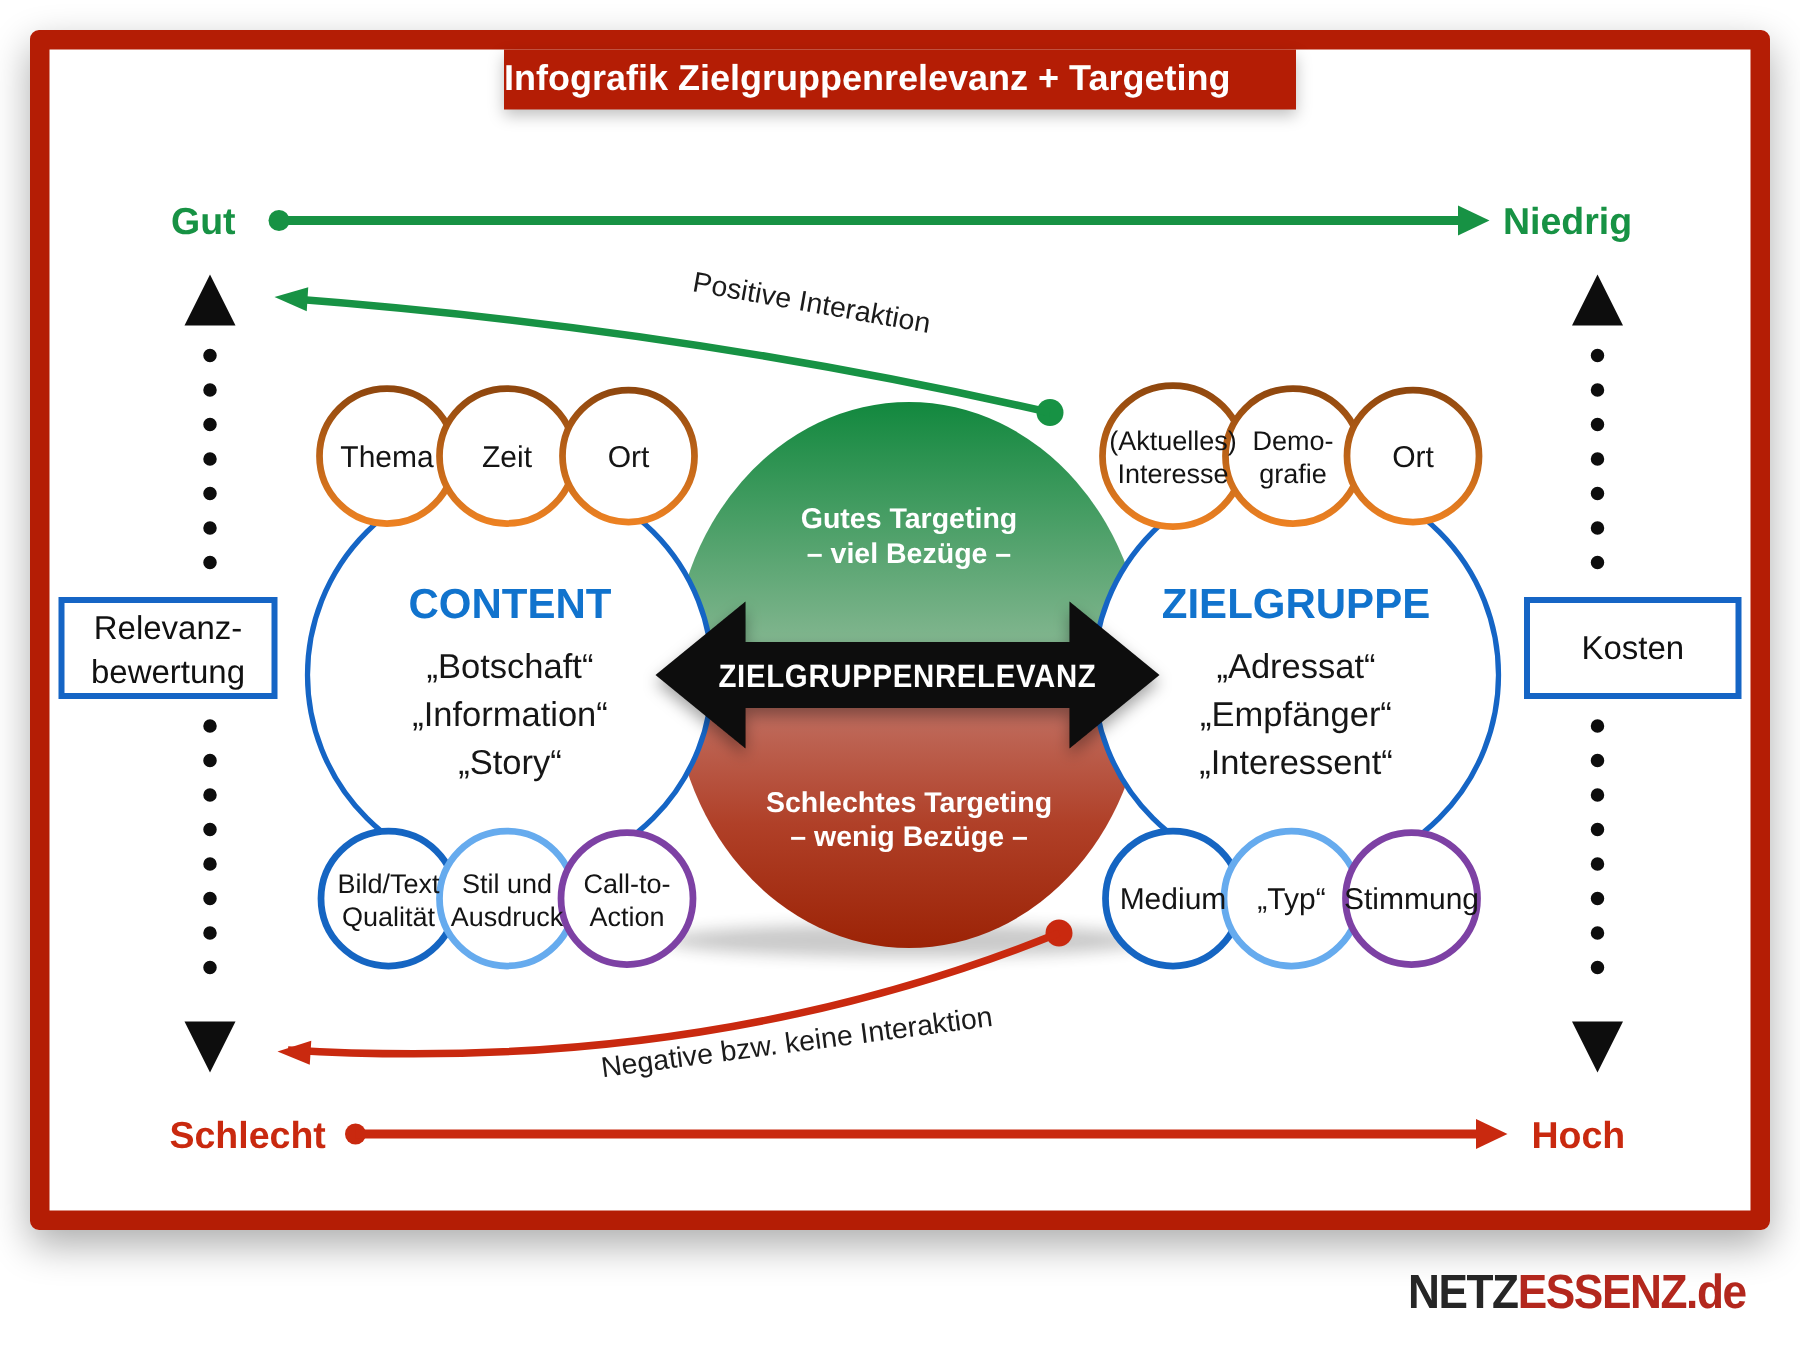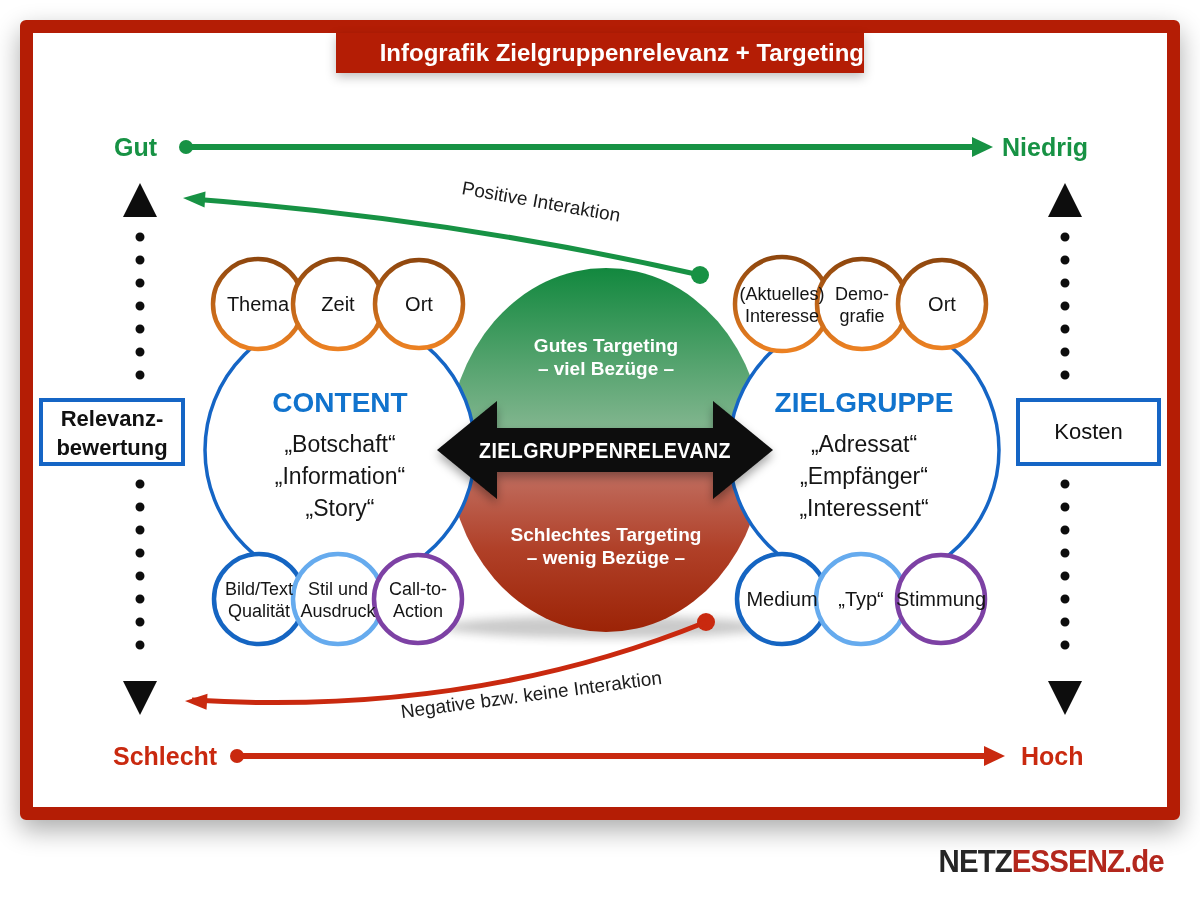--- a/index.html
+++ b/index.html
@@ -2,25 +2,25 @@
 <html><head>
 <meta charset="utf-8">
 <style>
   html,body{margin:0;padding:0;background:#fff;}
   #stage{position:relative;width:1200px;height:900px;background:#fff;overflow:hidden;
          font-family:"Liberation Sans",sans-serif;}
   .frame{position:absolute;left:20px;top:20px;width:1160px;height:800px;box-sizing:border-box;
          border:13px solid #b41d05;border-radius:6px;background:transparent;
          box-shadow:0 10px 26px rgba(0,0,0,.33);}
   .banner{position:absolute;left:336px;top:33px;width:528px;height:40px;background:#b41d05;
-          color:#fff;font-size:24px;font-weight:bold;text-align:right;line-height:40px;
+          color:#fff;font-size:24px;font-weight:bold;text-align:left;line-height:40px;
           box-shadow:0 4px 10px rgba(0,0,0,.25);}
   .sidebox{position:absolute;box-sizing:border-box;border:4px solid #1565c5;background:#fff;
            text-align:center;color:#111;}
-  .relevanz{left:39px;top:398px;width:146px;height:68px;font-size:22px;line-height:29px;padding-top:2px;font-weight:bold;}
+  .relevanz{left:39px;top:398px;width:146px;height:68px;font-size:22px;line-height:29px;padding-top:2px;}
   .kosten{left:1016px;top:398px;width:145px;height:68px;font-size:22px;line-height:60px;}
   svg{position:absolute;left:0;top:0;font-family:"Liberation Sans",sans-serif;}
   svg text{user-select:none;}
   .grn{fill:#179244;} .rd{fill:#c9290f;}
   .ax{font-size:25px;font-weight:bold;}
   .curvelab{font-size:19px;fill:#1b1b1b;text-anchor:middle;}
   .sat1{font-size:20px;fill:#141414;text-anchor:middle;}
   .sat2{font-size:18px;fill:#141414;text-anchor:middle;}
   .bigtitle{font-size:28px;font-weight:bold;fill:#1173cd;text-anchor:middle;}
   .bigline{font-size:23px;fill:#161616;text-anchor:middle;}

